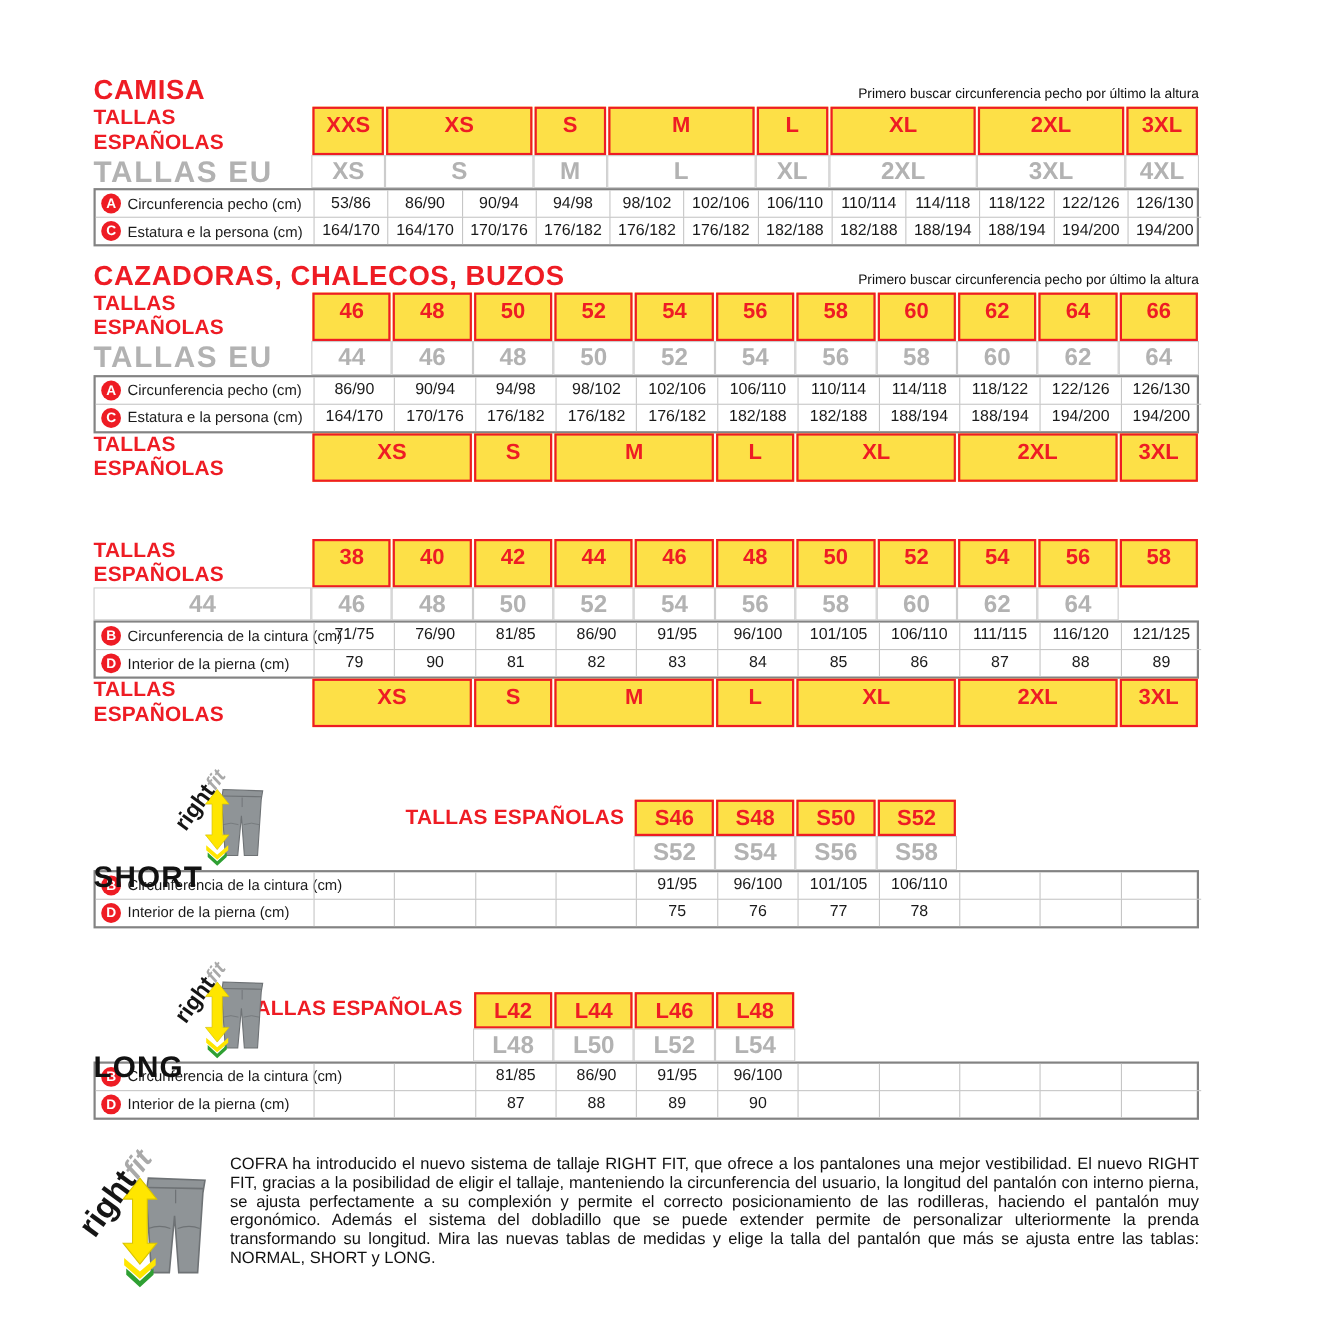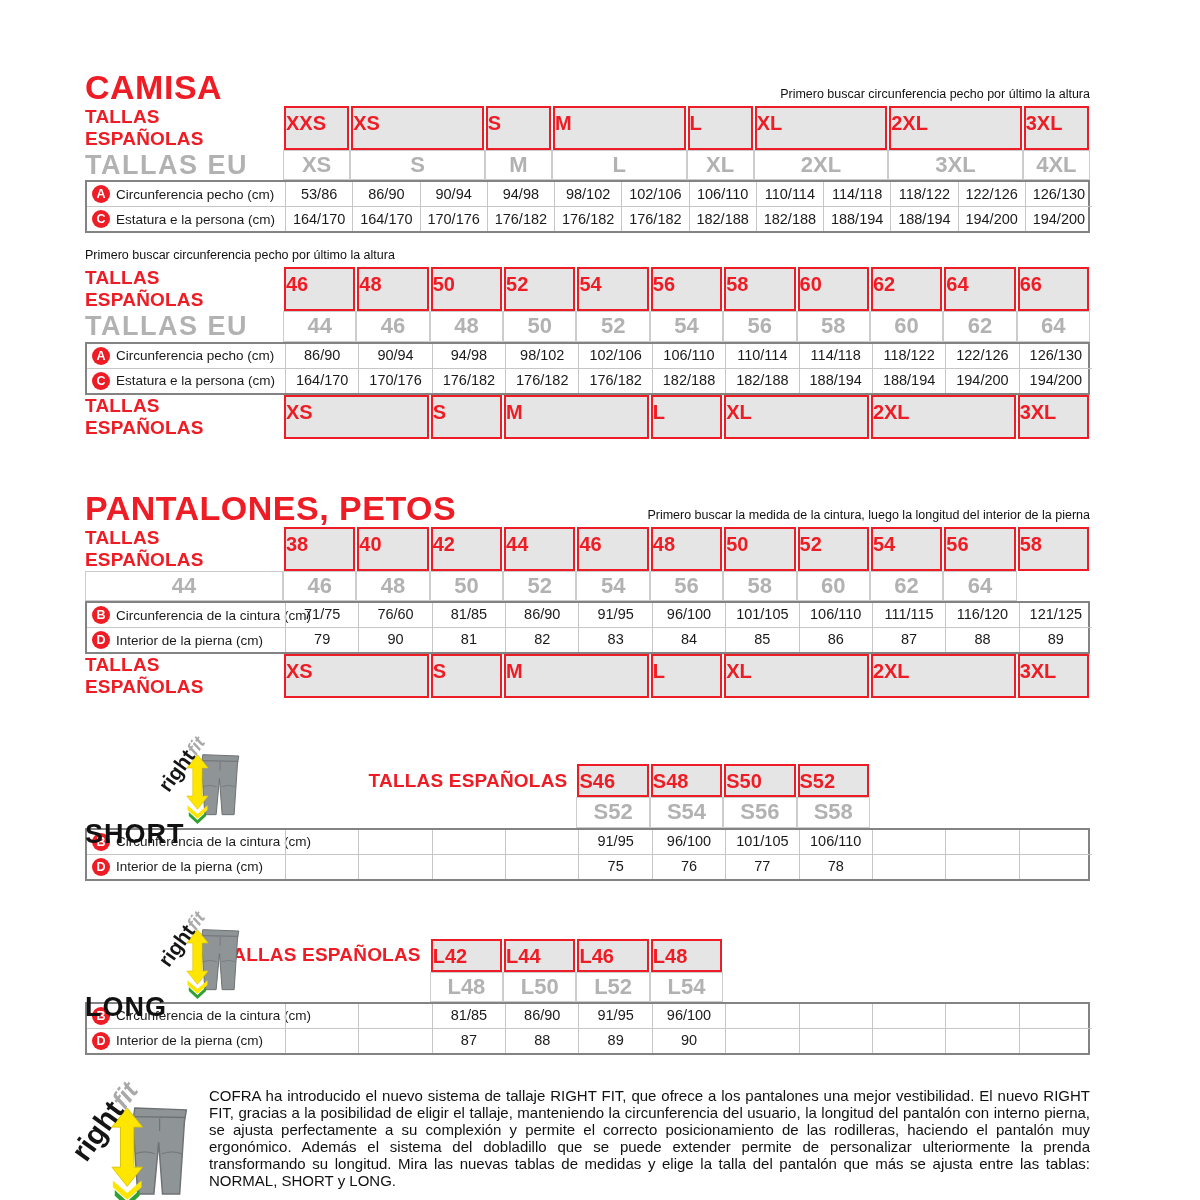--- a/index.html
+++ b/index.html
@@ -10,29 +10,29 @@
   
   .sec{margin:0;}
   #cazadoras{margin-top:15px;}
   #pantalones{margin-top:52px;}
   #short{margin-top:66px;position:relative;}
   #long{margin-top:58px;position:relative;}
   #rightfit-sec{margin-top:32px;display:flex;align-items:flex-start;}
 
   
   .thead{display:flex;justify-content:space-between;align-items:flex-end;margin-bottom:2px;}
-  .ttitle{color:var(--red);font-weight:bold;font-size:34px;letter-spacing:.5px;line-height:1;}
+  .ttitle{color:var(--red);font-weight:bold;font-size:25px;letter-spacing:.5px;line-height:1;}
   .tnote{color:#111;font-size:12.5px;padding-bottom:3px;}
 
   
   .grid{display:grid;grid-template-columns:198px repeat(var(--n),1fr);width:1005px;}
   .lbl-red{color:var(--red);font-weight:bold;font-size:19px;display:flex;align-items:center;
            justify-content:flex-end;padding-right:9px;letter-spacing:.2px;}
   .red-cell{border:2.5px solid var(--red);margin:0 1px;color:var(--red);font-weight:bold;
-            font-size:20px;text-align:left;padding:3px 0 2px;line-height:1.2;background:#e5e5e5;}
+            font-size:20px;text-align:center;padding:3px 0 2px;line-height:1.2;background:#fde047;}
   .lbl-gray{color:var(--gray);font-weight:bold;font-size:27px;letter-spacing:1.5px;
             display:flex;align-items:center;line-height:1;}
   .gray-cell{border:1px solid #ccc;color:var(--gray);font-weight:bold;font-size:22px;
              text-align:center;padding:1px 0;line-height:1.2;}
   .band{border:2px solid #838383;width:1001px;}
   .row-lbl{display:flex;align-items:center;gap:6px;padding:3px 2px 3px 5px;font-size:13.5px;}
   .mlabel{white-space:nowrap;}
   .badge{width:18px;height:18px;border-radius:50%;background:var(--red);color:#fff;font-weight:bold;
          font-size:12.5px;display:inline-flex;align-items:center;justify-content:center;flex:none;}
   .val{border-left:1px solid #c6c6c6;display:flex;align-items:center;justify-content:center;
@@ -115,20 +115,21 @@
             <div class="val rt">182/188</div>
             <div class="val rt">188/194</div>
             <div class="val rt">188/194</div>
             <div class="val rt">194/200</div>
             <div class="val rt">194/200</div>
           </div>
         </div>
       </section>
     <section class="sec" id="cazadoras">
         <div class="thead">
+             <span class="ttitle">CAZADORAS, CHALECOS, BUZOS</span>
              <span class="tnote">Primero buscar circunferencia pecho por último la altura</span>
         </div>
         <div class="grid" style="--n:11">
           <div class="lbl-red">TALLAS ESPAÑOLAS</div>
           <div class="red-cell" style="grid-column:span 1">46</div>
           <div class="red-cell" style="grid-column:span 1">48</div>
           <div class="red-cell" style="grid-column:span 1">50</div>
           <div class="red-cell" style="grid-column:span 1">52</div>
           <div class="red-cell" style="grid-column:span 1">54</div>
           <div class="red-cell" style="grid-column:span 1">56</div>
@@ -191,24 +192,20 @@
           <div class="red-cell" style="grid-column:span 2">XS</div>
           <div class="red-cell" style="grid-column:span 1">S</div>
           <div class="red-cell" style="grid-column:span 2">M</div>
           <div class="red-cell" style="grid-column:span 1">L</div>
           <div class="red-cell" style="grid-column:span 2">XL</div>
           <div class="red-cell" style="grid-column:span 2">2XL</div>
           <div class="red-cell" style="grid-column:span 1">3XL</div>
         </div>
       </section>
     <section class="sec" id="pantalones">
-        <div class="thead">
-             <span class="ttitle">PANTALONES, PETOS</span>
-             <span class="tnote">Primero buscar la medida de la cintura, luego la longitud del interior de la pierna</span>
-        </div>
         <div class="grid" style="--n:11">
           <div class="lbl-red">TALLAS ESPAÑOLAS</div>
           <div class="red-cell" style="grid-column:span 1">38</div>
           <div class="red-cell" style="grid-column:span 1">40</div>
           <div class="red-cell" style="grid-column:span 1">42</div>
           <div class="red-cell" style="grid-column:span 1">44</div>
           <div class="red-cell" style="grid-column:span 1">46</div>
           <div class="red-cell" style="grid-column:span 1">48</div>
           <div class="red-cell" style="grid-column:span 1">50</div>
           <div class="red-cell" style="grid-column:span 1">52</div>
@@ -229,21 +226,21 @@
           <div class="gray-cell" style="grid-column:span 1">62</div>
           <div class="gray-cell" style="grid-column:span 1">64</div>
         </div>
         <div class="band">
           <div class="grid" style="--n:11">
             <div class="row-lbl">
              <span class="badge">B</span>
              <span class="mlabel">Circunferencia de la cintura (cm)</span>
             </div>
             <div class="val">71/75</div>
-            <div class="val">76/60</div>
+            <div class="val">76/90</div>
             <div class="val">81/85</div>
             <div class="val">86/90</div>
             <div class="val">91/95</div>
             <div class="val">96/100</div>
             <div class="val">101/105</div>
             <div class="val">106/110</div>
             <div class="val">111/115</div>
             <div class="val">116/120</div>
             <div class="val">121/125</div>
             <div class="row-lbl rt">

